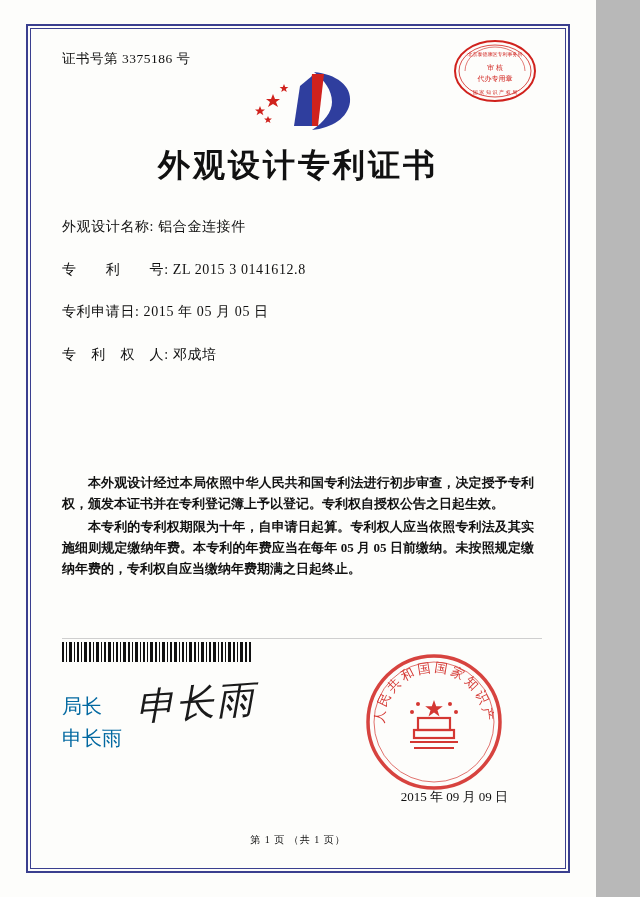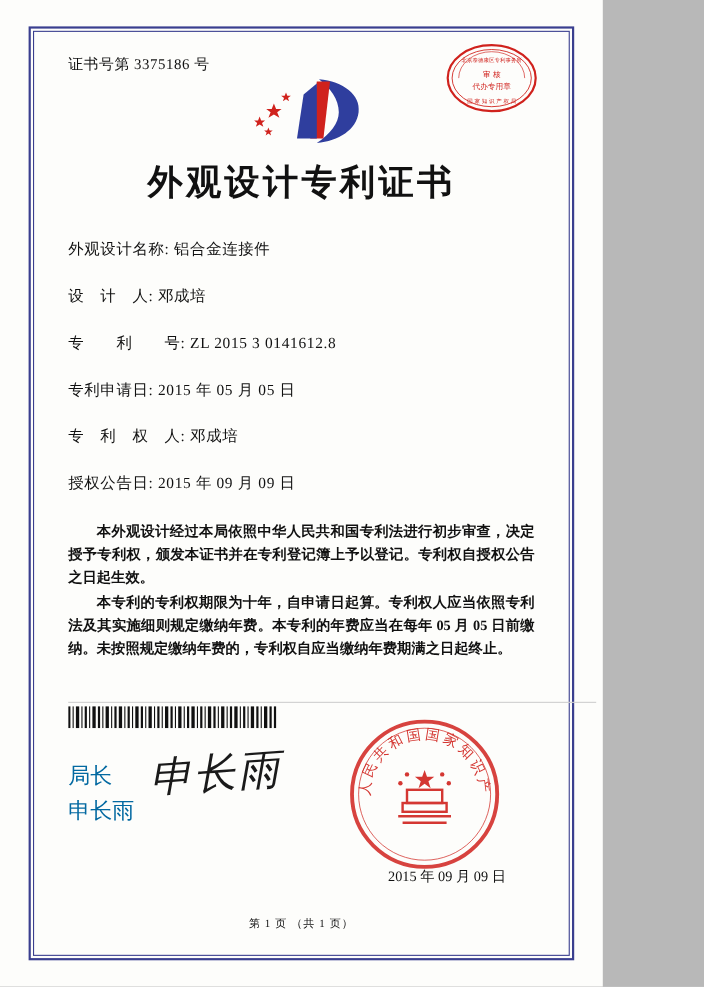--- a/index.html
+++ b/index.html
@@ -8,21 +8,21 @@
     background: #b8b8b8;
   }
   body {
     width: 640px;
     height: 897px;
     overflow: hidden;
     font-family: "Liberation Serif", serif;
   }
   #page {
     position: relative;
-    width: 548px;
+    width: 596px;
     height: 897px;
     background: #fdfdfb;
     box-sizing: border-box;
   }
   
   #border-outer {
     position: absolute;
     left: 26px;
     top: 24px;
     right: 26px;
@@ -234,40 +234,32 @@
         </g>
       </svg>
     </div>
 
     <div class="main-title">外观设计专利证书</div>
 
     <div class="fields">
       <div class="field-row">
         <span class="field-label">外观设计名称:</span>
         <span class="field-value">铝合金连接件</span>
-      </div>
-      <div class="field-row">
-        <span class="field-label">设　计　人:</span>
-        <span class="field-value">邓成培</span>
       </div>
       <div class="field-row">
         <span class="field-label">专　　利　　号:</span>
         <span class="field-value">ZL 2015 3 0141612.8</span>
       </div>
       <div class="field-row">
         <span class="field-label">专利申请日:</span>
         <span class="field-value">2015 年 05 月 05 日</span>
       </div>
       <div class="field-row">
         <span class="field-label">专　利　权　人:</span>
         <span class="field-value">邓成培</span>
-      </div>
-      <div class="field-row">
-        <span class="field-label">授权公告日:</span>
-        <span class="field-value">2015 年 09 月 09 日</span>
       </div>
     </div>
 
     <div class="paragraphs">
       <p>本外观设计经过本局依照中华人民共和国专利法进行初步审查，决定授予专利权，颁发本证书并在专利登记簿上予以登记。专利权自授权公告之日起生效。</p>
       <p>本专利的专利权期限为十年，自申请日起算。专利权人应当依照专利法及其实施细则规定缴纳年费。本专利的年费应当在每年 05 月 05 日前缴纳。未按照规定缴纳年费的，专利权自应当缴纳年费期满之日起终止。</p>
     </div>
 
     <div class="hline"></div>
 

